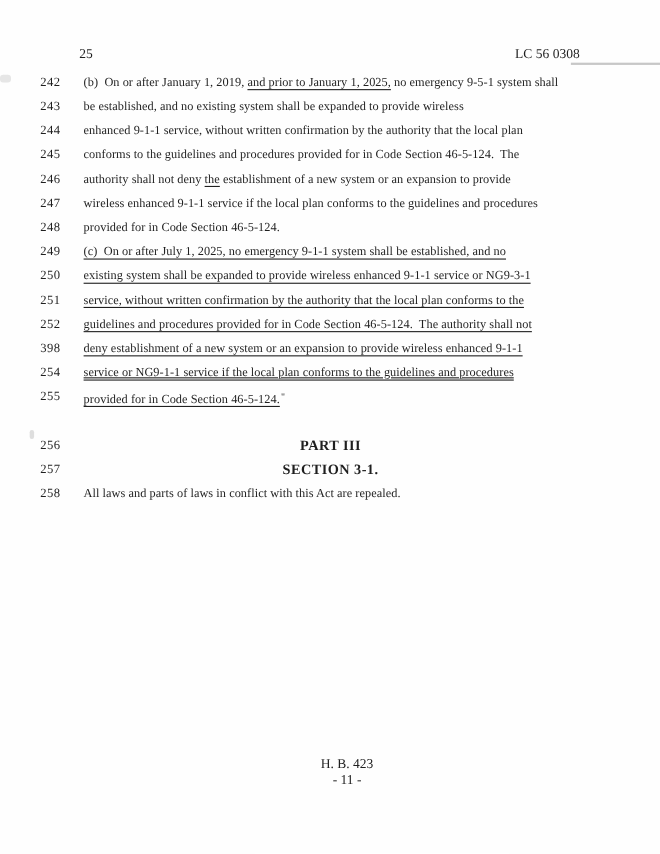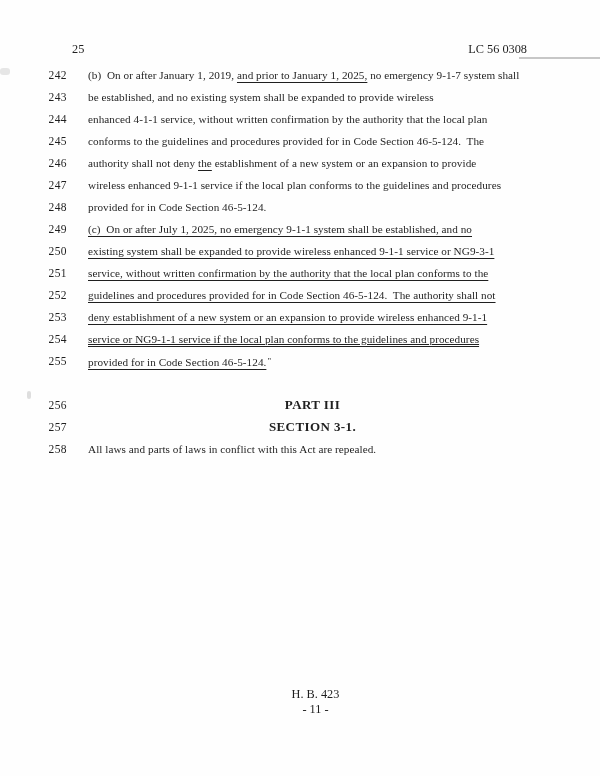--- a/index.html
+++ b/index.html
@@ -19,21 +19,21 @@
     left: 72px;
     width: 455px;
     display: flex;
     justify-content: space-between;
     font-size: 12.3px;
     line-height: 15px;
   }
   .doc-body {
     position: absolute;
     top: 64px;
-    left: 48px;
+    left: 36px;
     width: 530px;
   }
   .line {
     display: flex;
     height: 22px;
     line-height: 22px;
     font-size: 11.2px;
   }
   .num {
     flex: 0 0 19px;
@@ -86,29 +86,29 @@
   <div class="artifact artifact-tick"></div>
 
   <div class="header">
     <span>25</span>
     <span>LC 56 0308</span>
   </div>
 
   <div class="doc-body">
       <div class="line">
         <span class="num">242</span>
-        <div class="text fill" style="word-spacing: 0px;"><span>(b)&nbsp; On or after January 1, 2019, </span><span class="u">and prior to January 1, 2025,</span><span> no emergency 9-1-7 system shall</span></div>
+        <div class="text fill" style="word-spacing: 0px;"><span>(b)&nbsp; On or after January 1, 2019, </span><span class="u">and prior to January 1, 2025,</span><span> no emergency 9-5-1 system shall</span></div>
       </div>
       <div class="line">
         <span class="num">243</span>
         <div class="text fill" style="word-spacing: 0px;"><span>be established, and no existing system shall be expanded to provide wireless</span></div>
       </div>
       <div class="line">
         <span class="num">244</span>
-        <div class="text fill" style="word-spacing: 0px;"><span>enhanced 4-1-1 service, without written confirmation by the authority that the local plan</span></div>
+        <div class="text fill" style="word-spacing: 0px;"><span>enhanced 9-1-1 service, without written confirmation by the authority that the local plan</span></div>
       </div>
       <div class="line">
         <span class="num">245</span>
         <div class="text fill" style="word-spacing: 0px;"><span>conforms to the guidelines and procedures provided for in Code Section 46-5-124.&nbsp; The</span></div>
       </div>
       <div class="line">
         <span class="num">246</span>
         <div class="text fill" style="word-spacing: 0px;"><span>authority shall not deny </span><span class="u">the</span><span> establishment of a new system or an expansion to provide</span></div>
       </div>
       <div class="line">
@@ -129,21 +129,21 @@
       </div>
       <div class="line">
         <span class="num">251</span>
         <div class="text fill" style="word-spacing: 0px;"><span class="u">service, without written confirmation by the authority that the local plan conforms to the</span></div>
       </div>
       <div class="line">
         <span class="num">252</span>
         <div class="text fill" style="word-spacing: 0px;"><span class="u">guidelines and procedures provided for in Code Section 46-5-124.&nbsp; The authority shall not</span></div>
       </div>
       <div class="line">
-        <span class="num">253</span>
+        <span class="num">398</span>
         <div class="text fill" style="word-spacing: 0px;"><span class="u">deny establishment of a new system or an expansion to provide wireless enhanced 9-1-1</span></div>
       </div>
       <div class="line">
         <span class="num">254</span>
         <div class="text fill" style="word-spacing: 0px; text-decoration: underline;"><span class="u">service or NG9-1-1 service if the local plan conforms to the guidelines and procedures</span></div>
       </div>
       <div class="line">
         <span class="num">255</span>
         <div class="text"><span class="u">provided for in Code Section 46-5-124.</span><span class="sup">"</span></div>
       </div>

